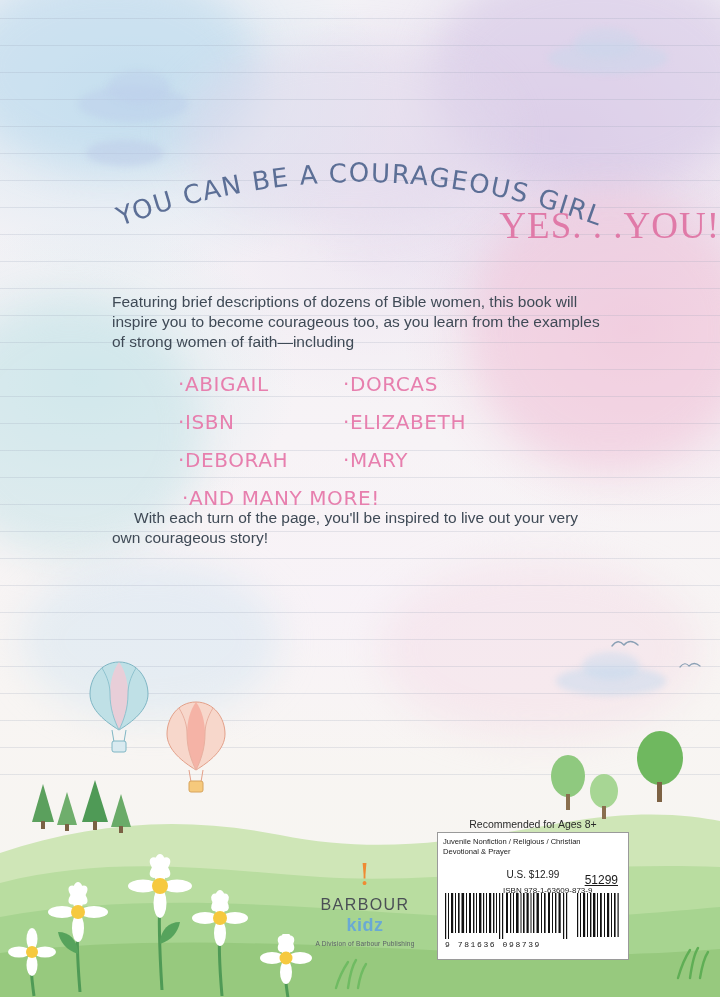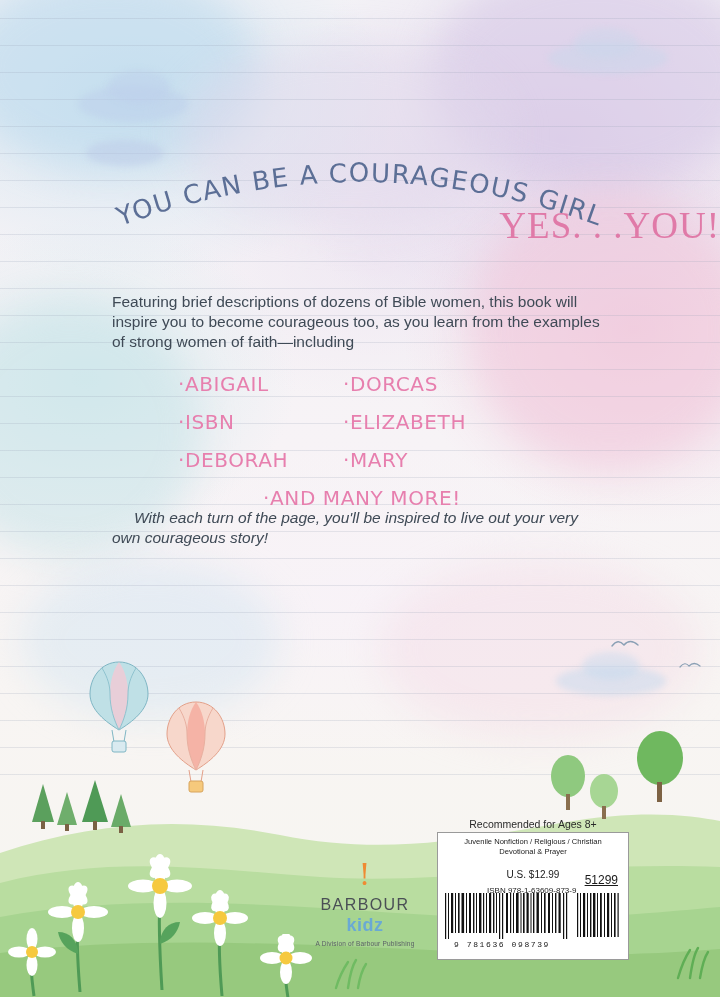--- a/index.html
+++ b/index.html
@@ -89,41 +89,41 @@
     position: absolute;
     left: 112px;
     width: 492px;
     color: #3f4a56;
     font-family: "Liberation Sans", sans-serif;
     font-size: 15.5px;
     line-height: 20px;
   }
   .copy.p1 { top: 292px; }
   .copy.p2 { top: 508px; }
-  .copy .indent { text-indent: 22px; display: block; font-style: italic; }
+  .copy .indent { text-indent: 22px; display: block; }
 
   
   .names {
     position: absolute;
     left: 178px;
     top: 372px;
     width: 380px;
     color: #e77fae;
     font-family: "DejaVu Sans", sans-serif;
     font-size: 20px;
     letter-spacing: 0.6px;
   }
   .names .row {
     display: flex;
     margin-bottom: 14px;
   }
   .names .col-a { width: 165px; }
   .names .col-b { width: 200px; }
   .names .more {
-    text-align: center;
+    text-align: left;
     width: 360px;
     margin-top: 10px;
     margin-left: 4px;
   }
 
   
   .hills {
     position: absolute;
     left: 0; bottom: 0; width: 720px; height: 240px;
     pointer-events: none;
@@ -146,34 +146,34 @@
     width: 192px;
     height: 128px;
     background: #ffffff;
     border: 1px solid #9a9a9a;
     box-sizing: border-box;
     padding: 4px 5px 0 5px;
   }
   .isbn-box .bisac {
     font-size: 7.6px;
     color: #1a1a1a;
-    text-align: center;
+    text-align: left;
     line-height: 10px;
   }
   .isbn-box .price {
     font-size: 10px;
     color: #1a1a1a;
     text-align: center;
     margin-top: 12px;
   }
   .isbn-box .isbn {
     font-size: 8px;
     color: #1a1a1a;
     margin-top: 6px;
-    margin-left: 2px;
+    margin-left: 18px;
     padding-left: 42px;
   }
   .isbn-box .five {
     position: absolute;
     right: 10px;
     top: 40px;
     font-size: 12px;
     color: #1a1a1a;
     text-decoration: underline;
   }
@@ -186,21 +186,21 @@
   }
   .barcode-add {
     position: absolute;
     right: 8px;
     top: 60px;
     width: 44px;
     height: 46px;
   }
   .barcode-digits {
     position: absolute;
-    left: 16px;
+    left: 7px;
     top: 107px;
     width: 126px;
     font-family: "Liberation Mono", monospace;
     font-size: 8px;
     letter-spacing: 1.6px;
     color: #1a1a1a;
   }
 
   
   .publisher {

